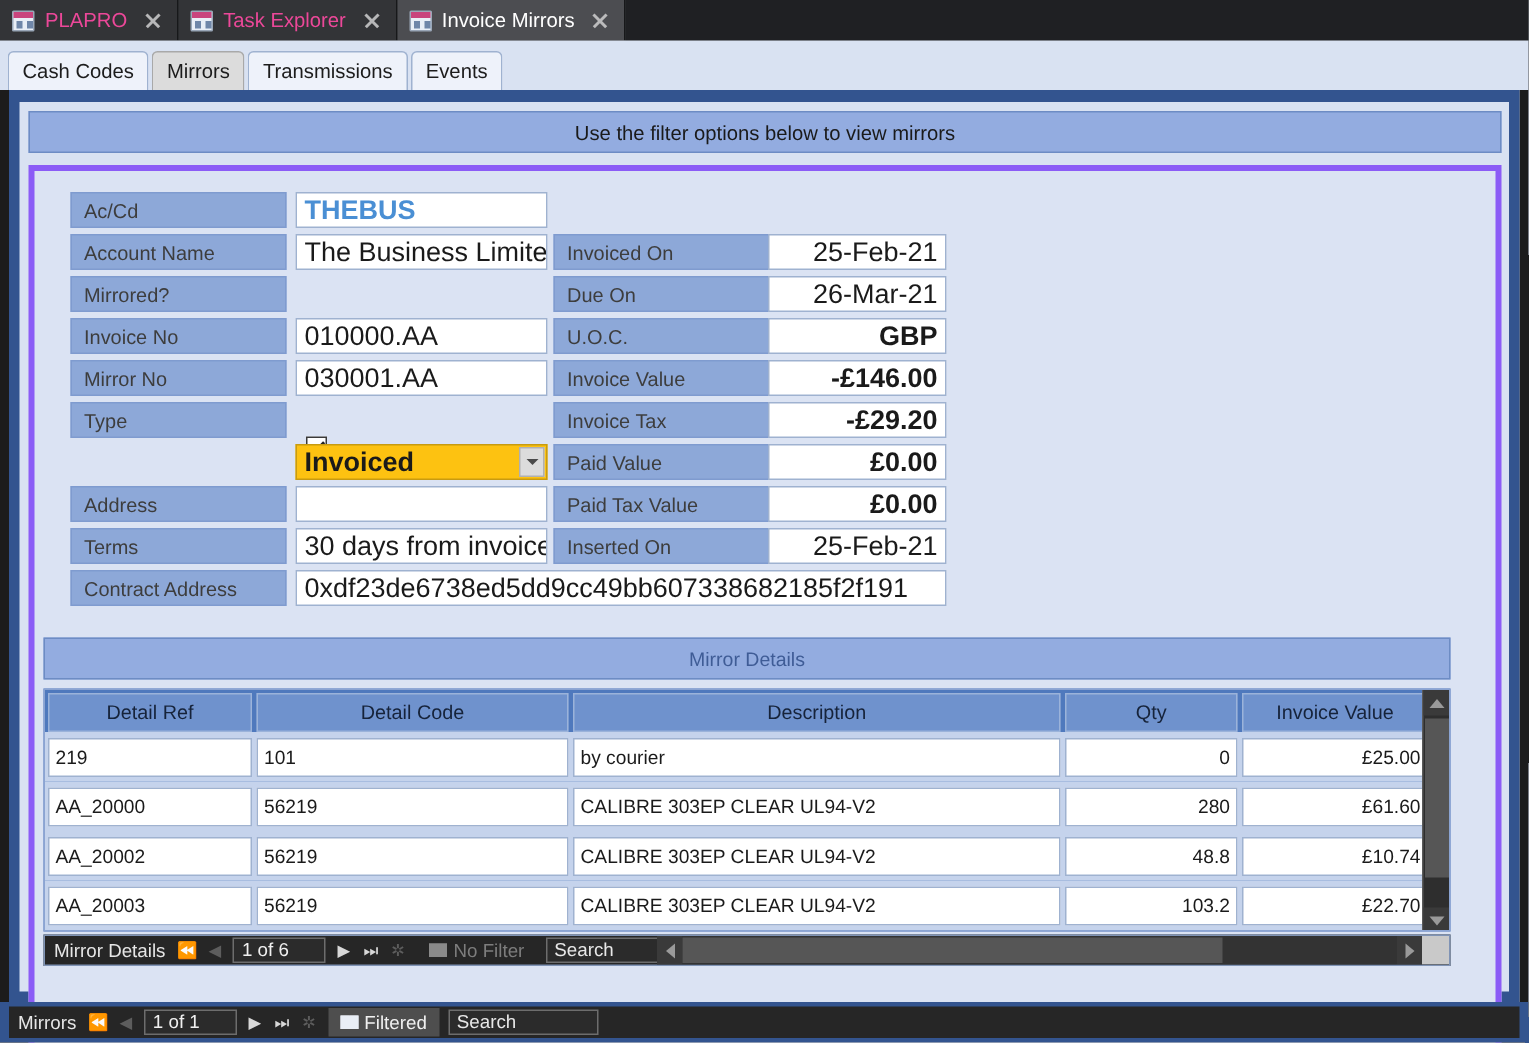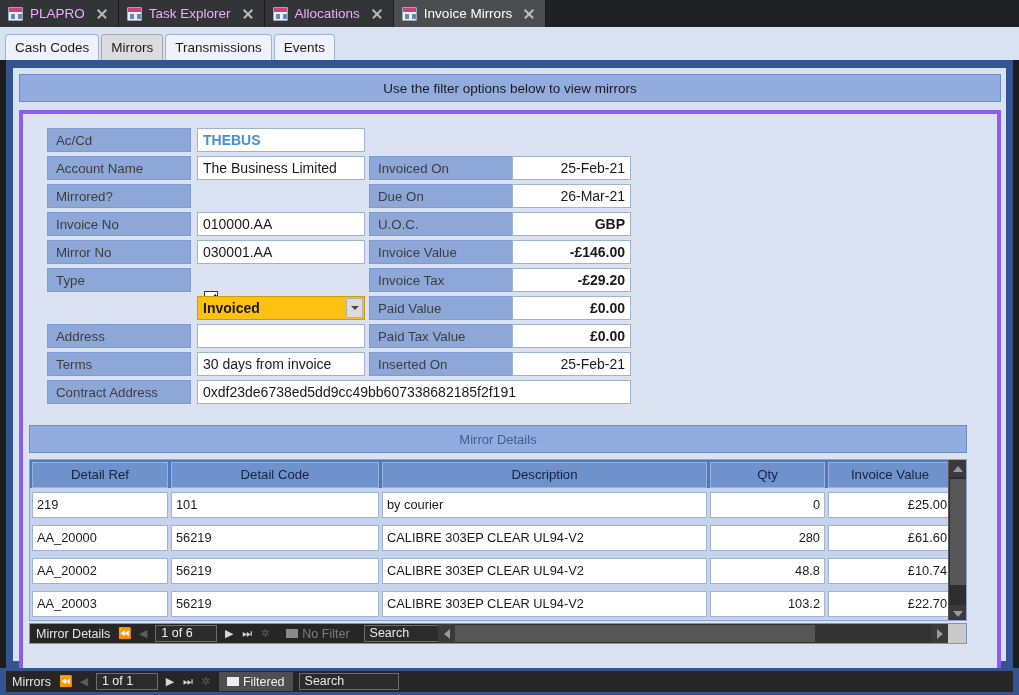--- a/index.html
+++ b/index.html
@@ -16,21 +16,21 @@
   #tabstrip {
     position: absolute; left: 0; top: 0; width: 1019px; height: 27px;
     background: #1f2023;
     display: flex; align-items: stretch;
   }
   .wtab {
     display: flex; align-items: center; gap: 7px;
     padding: 0 9px 0 8px;
     background: #333437;
     border-right: 1px solid #17181a;
-    color: #f0abfc;
+    color: #ec4899;
     font-size: 13.5px;
     position: relative;
     min-width: 0;
   }
   .wtab.active { background: #4c4d51; color: #ffffff; }
   .wtab-ico {
     width: 15px; height: 14px; flex: none;
     background: #e9eef6;
     border: 1px solid #9aa7b8;
     position: relative;
@@ -113,21 +113,21 @@
     padding-left: 8px;
     white-space: nowrap;
     overflow: hidden;
   }
   .fld-box {
     position: absolute;
     height: 24px; line-height: 22px;
     background: #ffffff;
     border: 1px solid #9fb2d0;
     color: #1a1a1a;
-    font-size: 14px;
+    font-size: 18px;
     padding: 0 5px;
     white-space: nowrap;
     overflow: hidden;
   }
   .fld-box.rt { text-align: right; }
   .fld-box.bold { font-weight: bold; }
   .fld-box.link { color: #4a8fd4; font-weight: bold; }
   .fld-box.yellow { background: #fdc211; border-color: #c89b10; font-weight: bold; }
 
   .combo-arrow {
@@ -333,25 +333,20 @@
 
 <div id="tabstrip">
   <div class="wtab">
     <span class="wtab-ico"></span>
     <span class="wtab-label">PLAPRO</span>
     <span class="wtab-close"></span>
   </div>
   <div class="wtab">
     <span class="wtab-ico"></span>
     <span class="wtab-label">Task Explorer</span>
-    <span class="wtab-close"></span>
-  </div>
-  <div class="wtab">
-    <span class="wtab-ico"></span>
-    <span class="wtab-label">Allocations</span>
     <span class="wtab-close"></span>
   </div>
   <div class="wtab active">
     <span class="wtab-ico"></span>
     <span class="wtab-label">Invoice Mirrors</span>
     <span class="wtab-close"></span>
   </div>
   <div id="tabstrip-filler"></div>
 </div>
 

